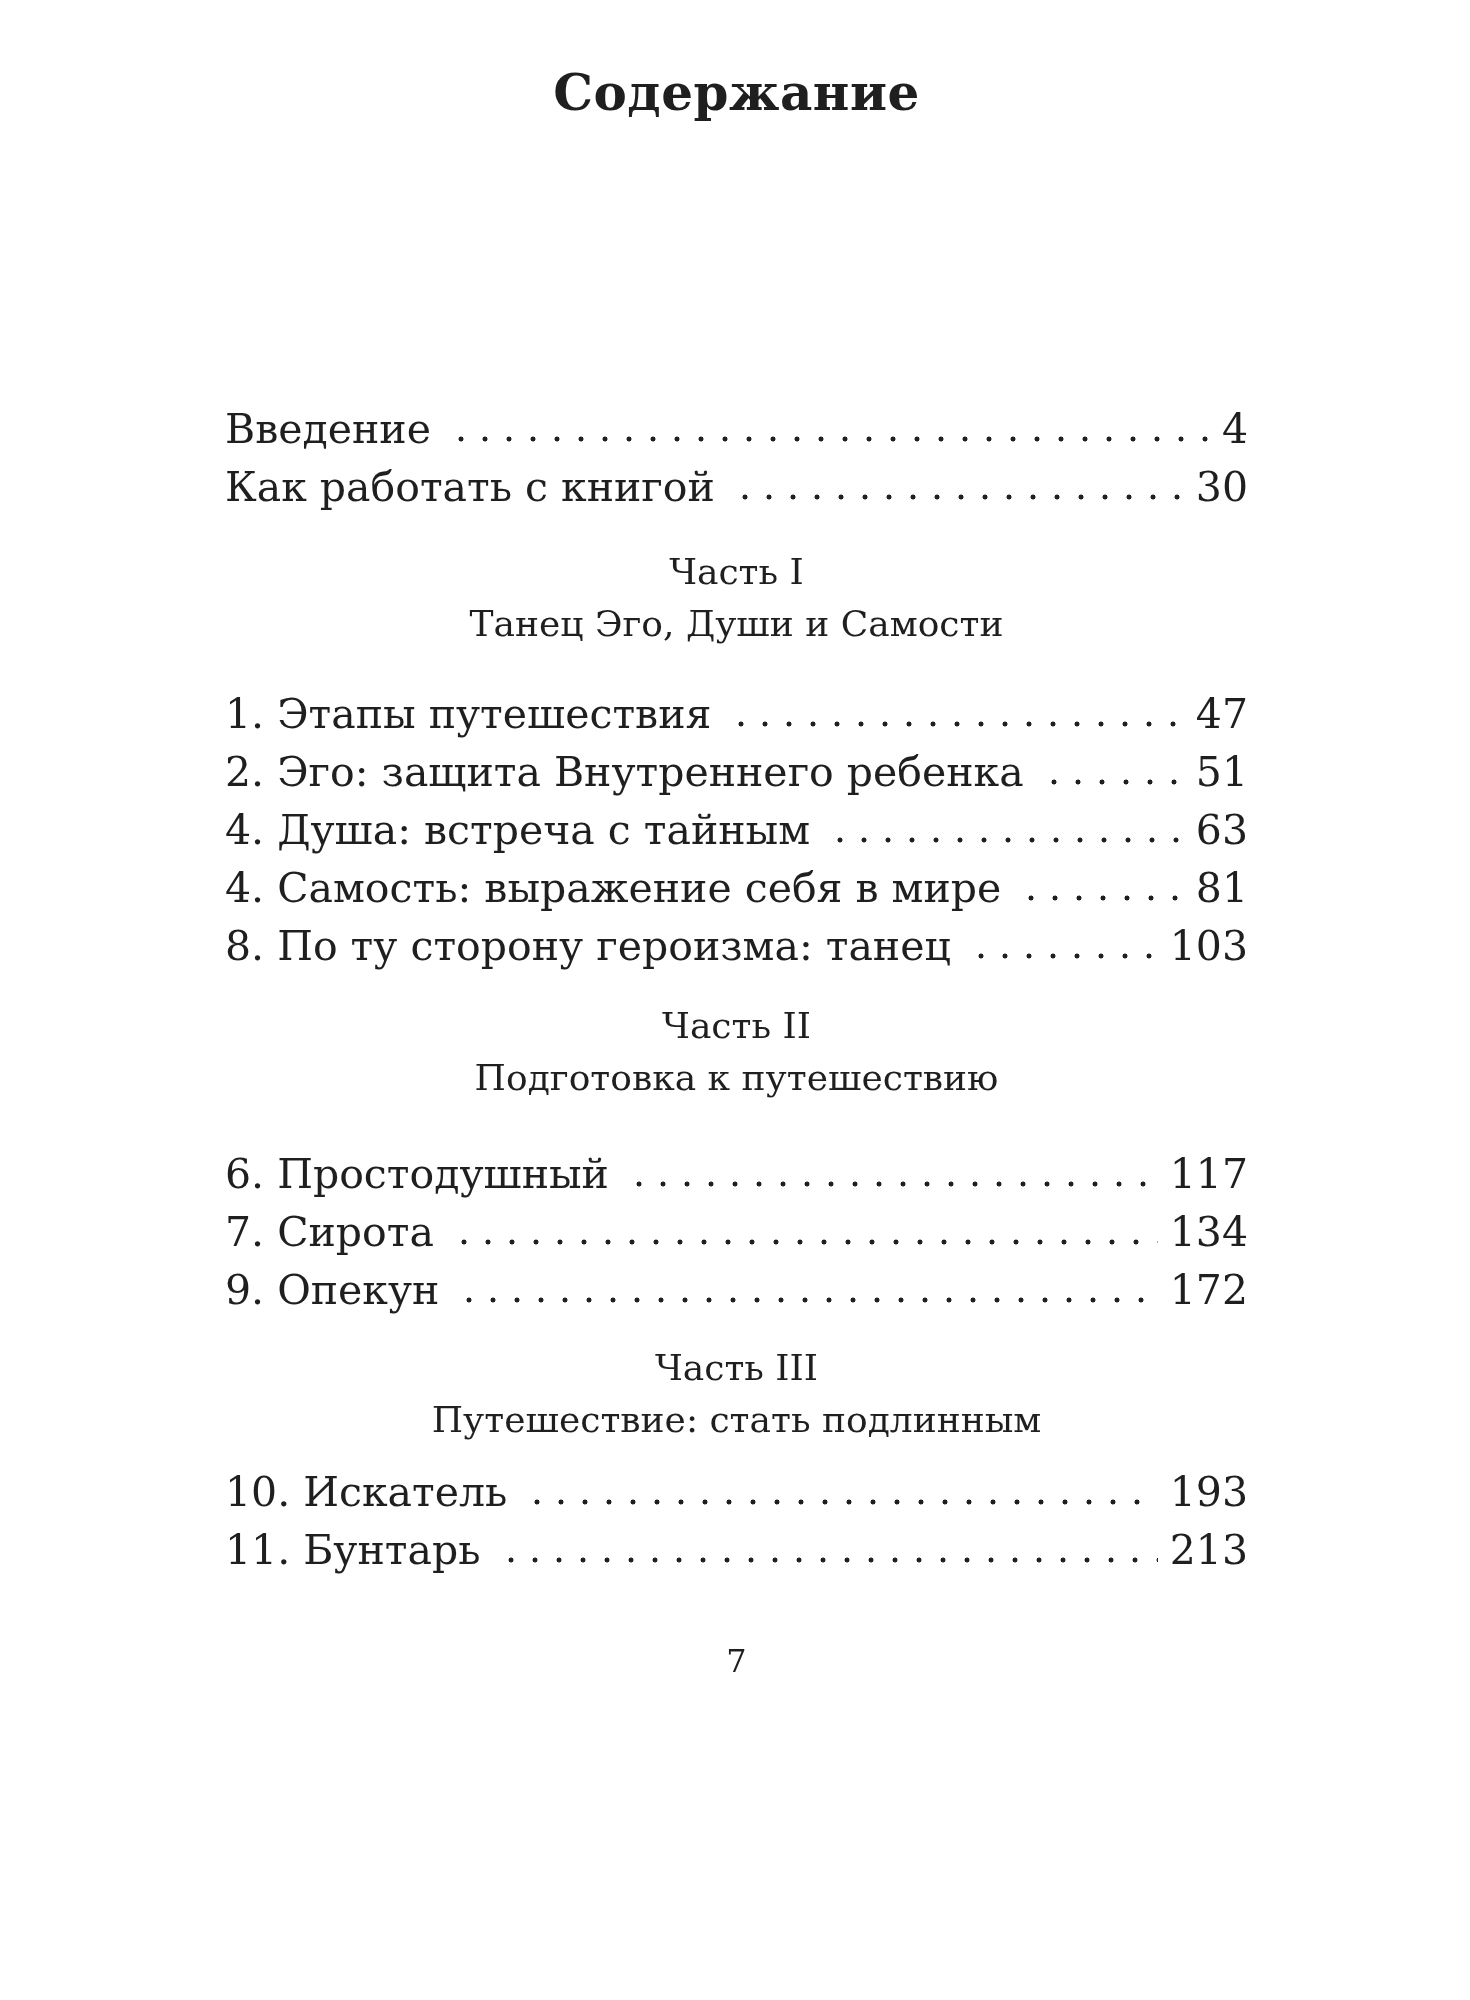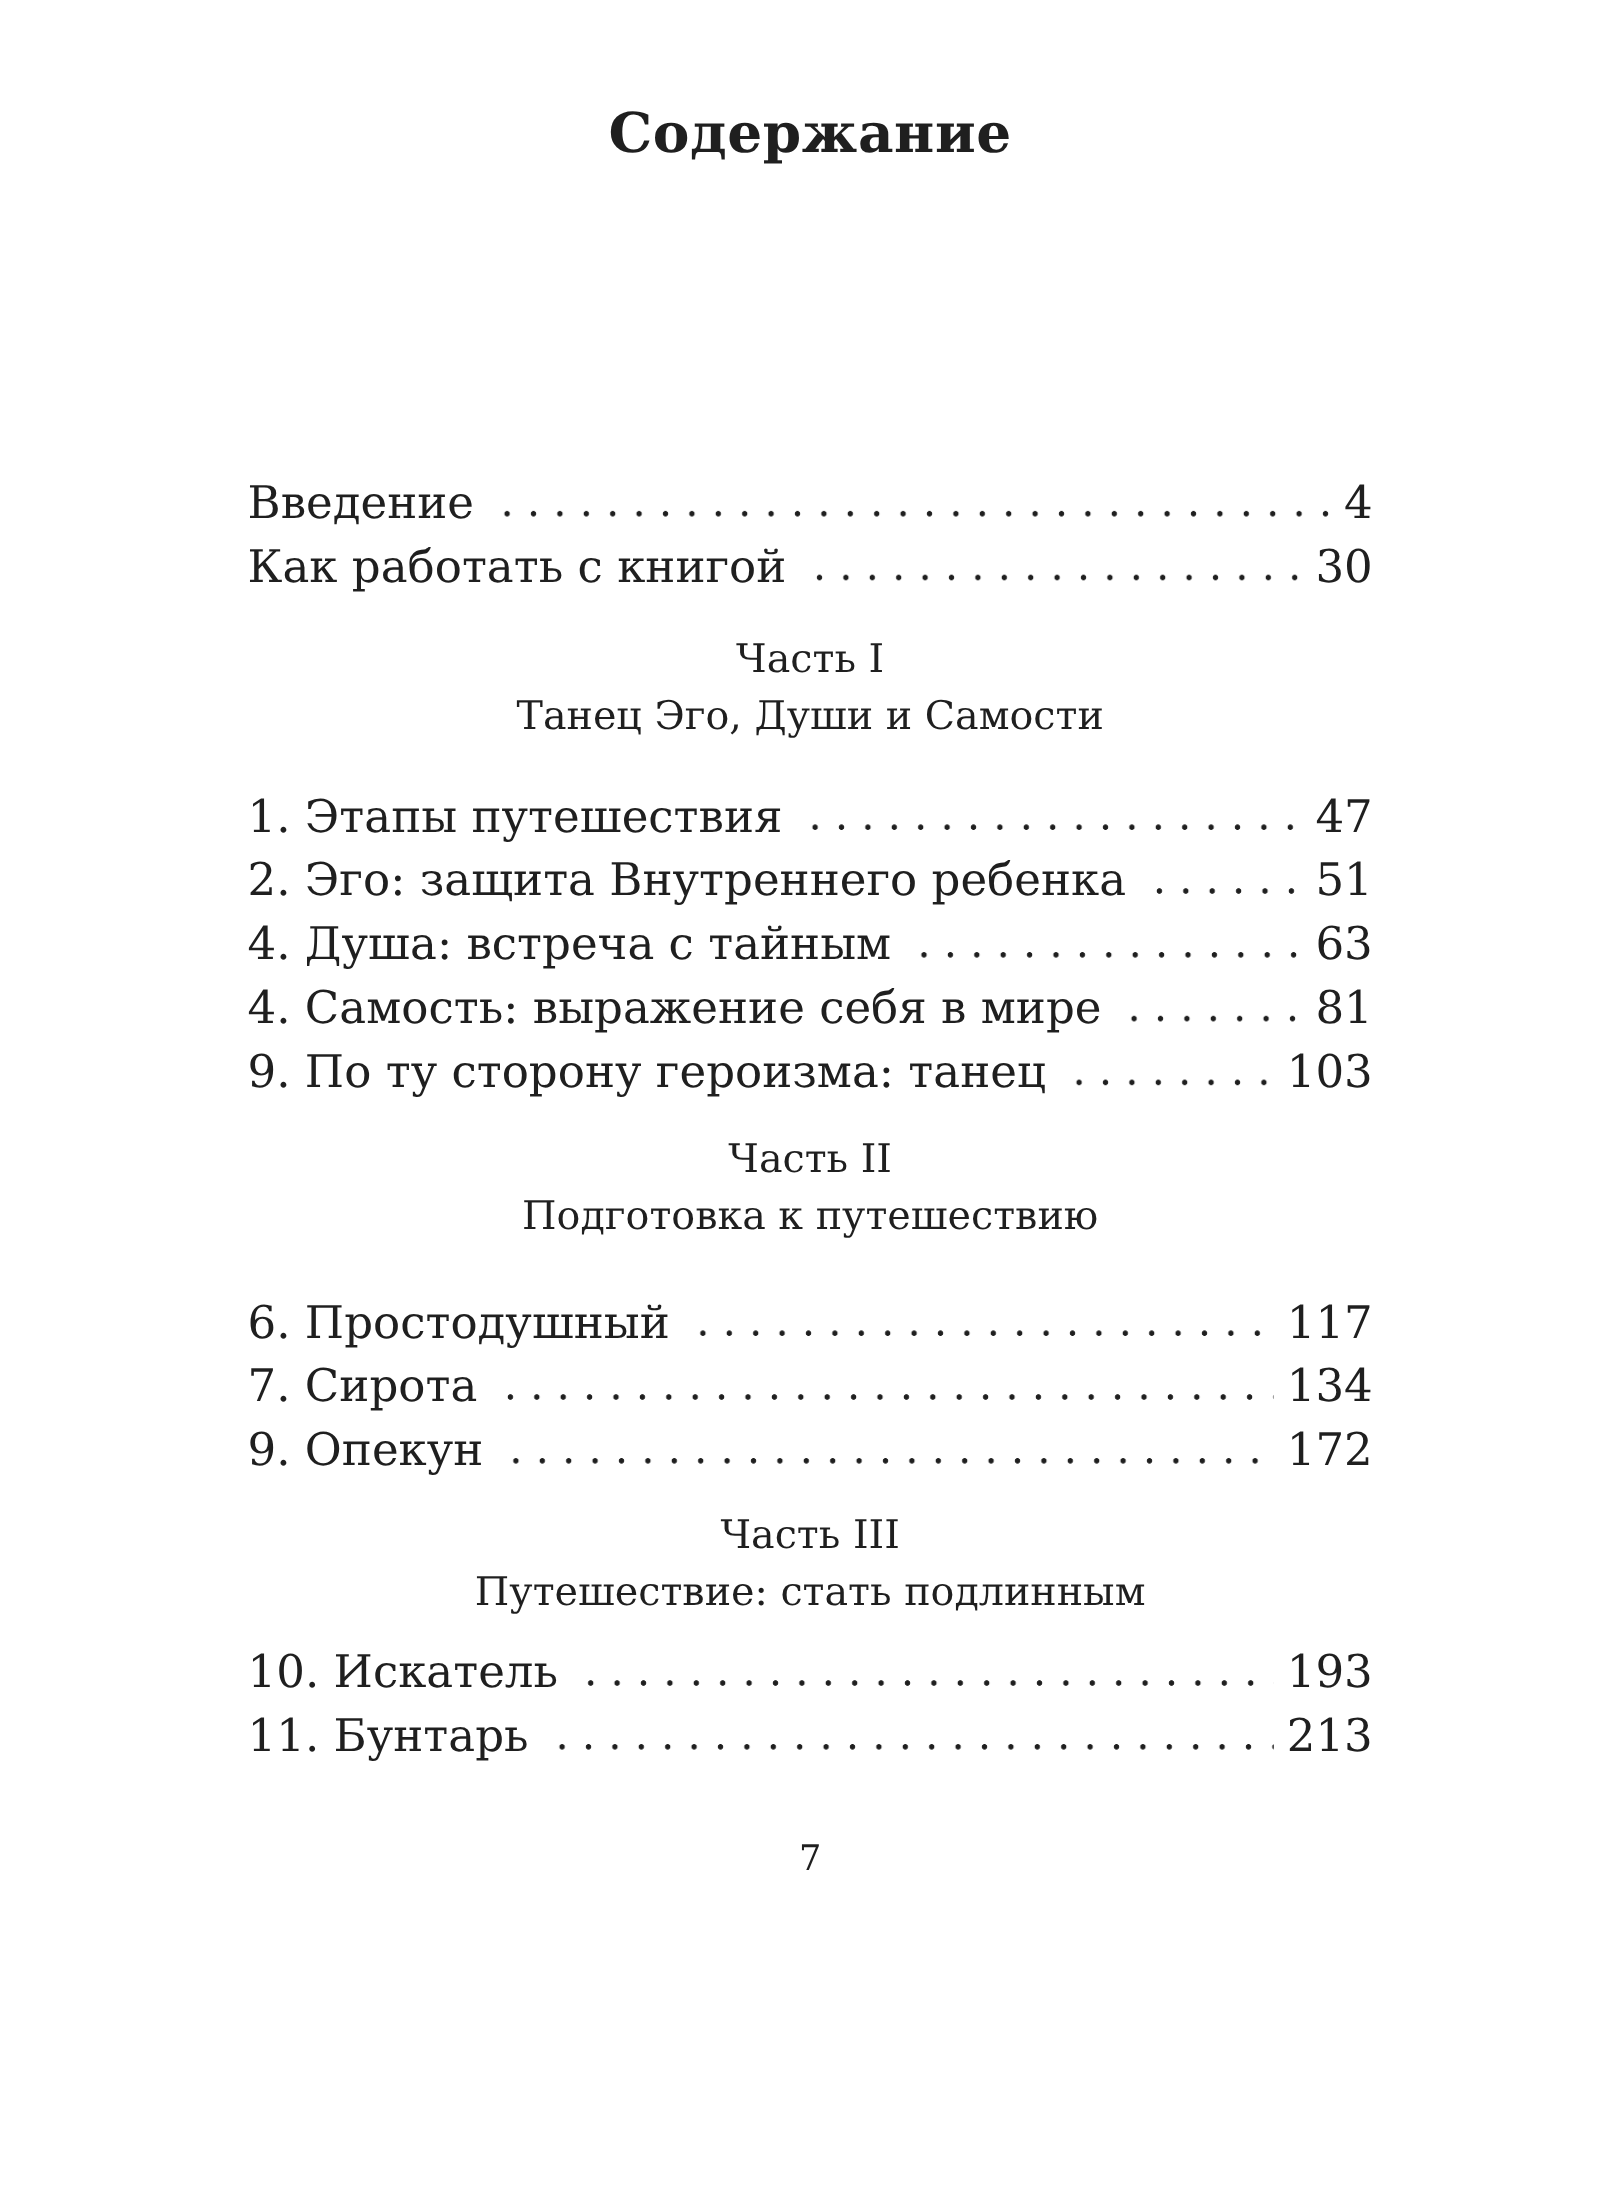--- a/index.html
+++ b/index.html
@@ -7,21 +7,21 @@
     position:relative;
     width:1470px;height:2000px;
     background:#ffffff;
     color:#1f1f1f;
     font-family:"DejaVu Serif","Liberation Serif",serif;
     overflow:hidden;
   }
   .toc{position:absolute;left:225px;top:0;width:1023px;}
   .doc-title{
     margin:0 0 278px 0;
-    padding-top:92px;
+    padding-top:64px;
     height:58px;line-height:58px;
     font-size:50px;font-weight:700;
     text-align:center;
     letter-spacing:0.5px;
   }
   .toc-row{
     display:flex;
     height:58px;line-height:58px;
     font-size:41px;
   }
@@ -101,21 +101,21 @@
           <span class="toc-page">63</span>
         </div>
 
         <div class="toc-row">
           <span class="toc-label">4. Самость: выражение себя в мире</span>
           <span class="toc-leader"></span>
           <span class="toc-page">81</span>
         </div>
 
         <div class="toc-row">
-          <span class="toc-label">9. По ту сторону героизма: танец</span>
+          <span class="toc-label">8. По ту сторону героизма: танец</span>
           <span class="toc-leader"></span>
           <span class="toc-page">103</span>
         </div>
       </div>
 
     <div class="part-block part-2">
       <div>Часть II</div>
       <div>Подготовка к путешествию</div>
     </div>
 

